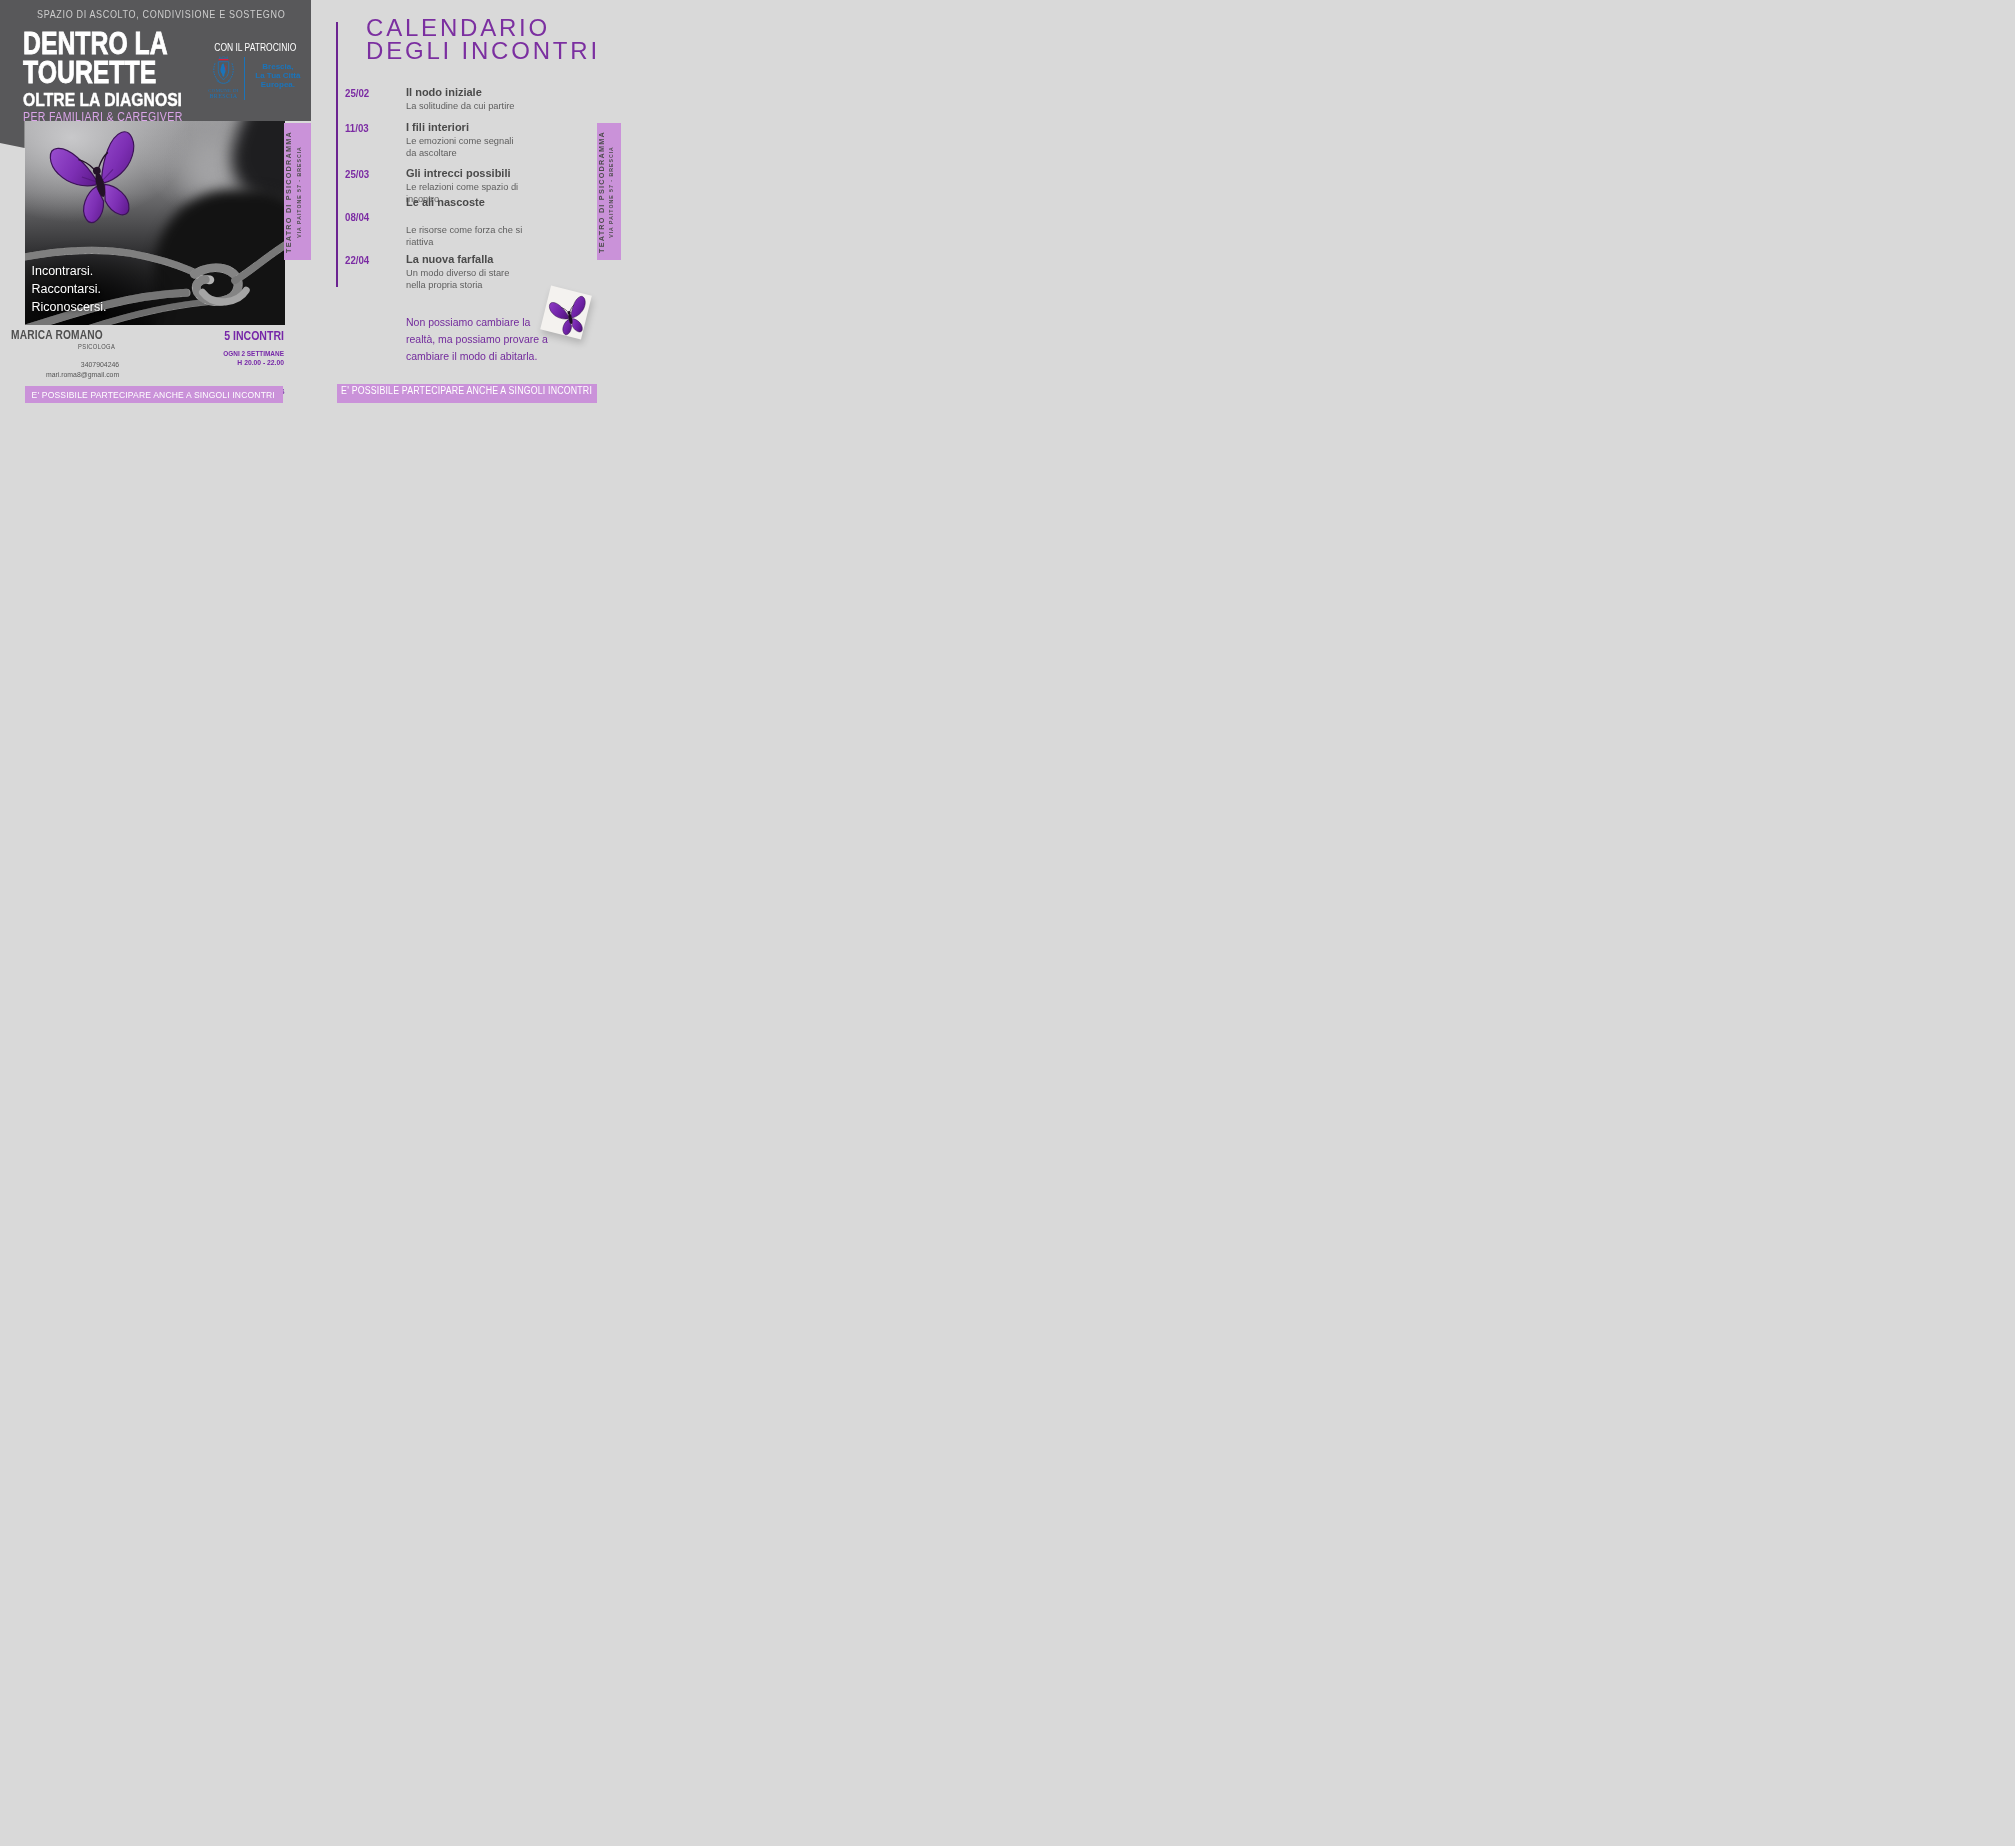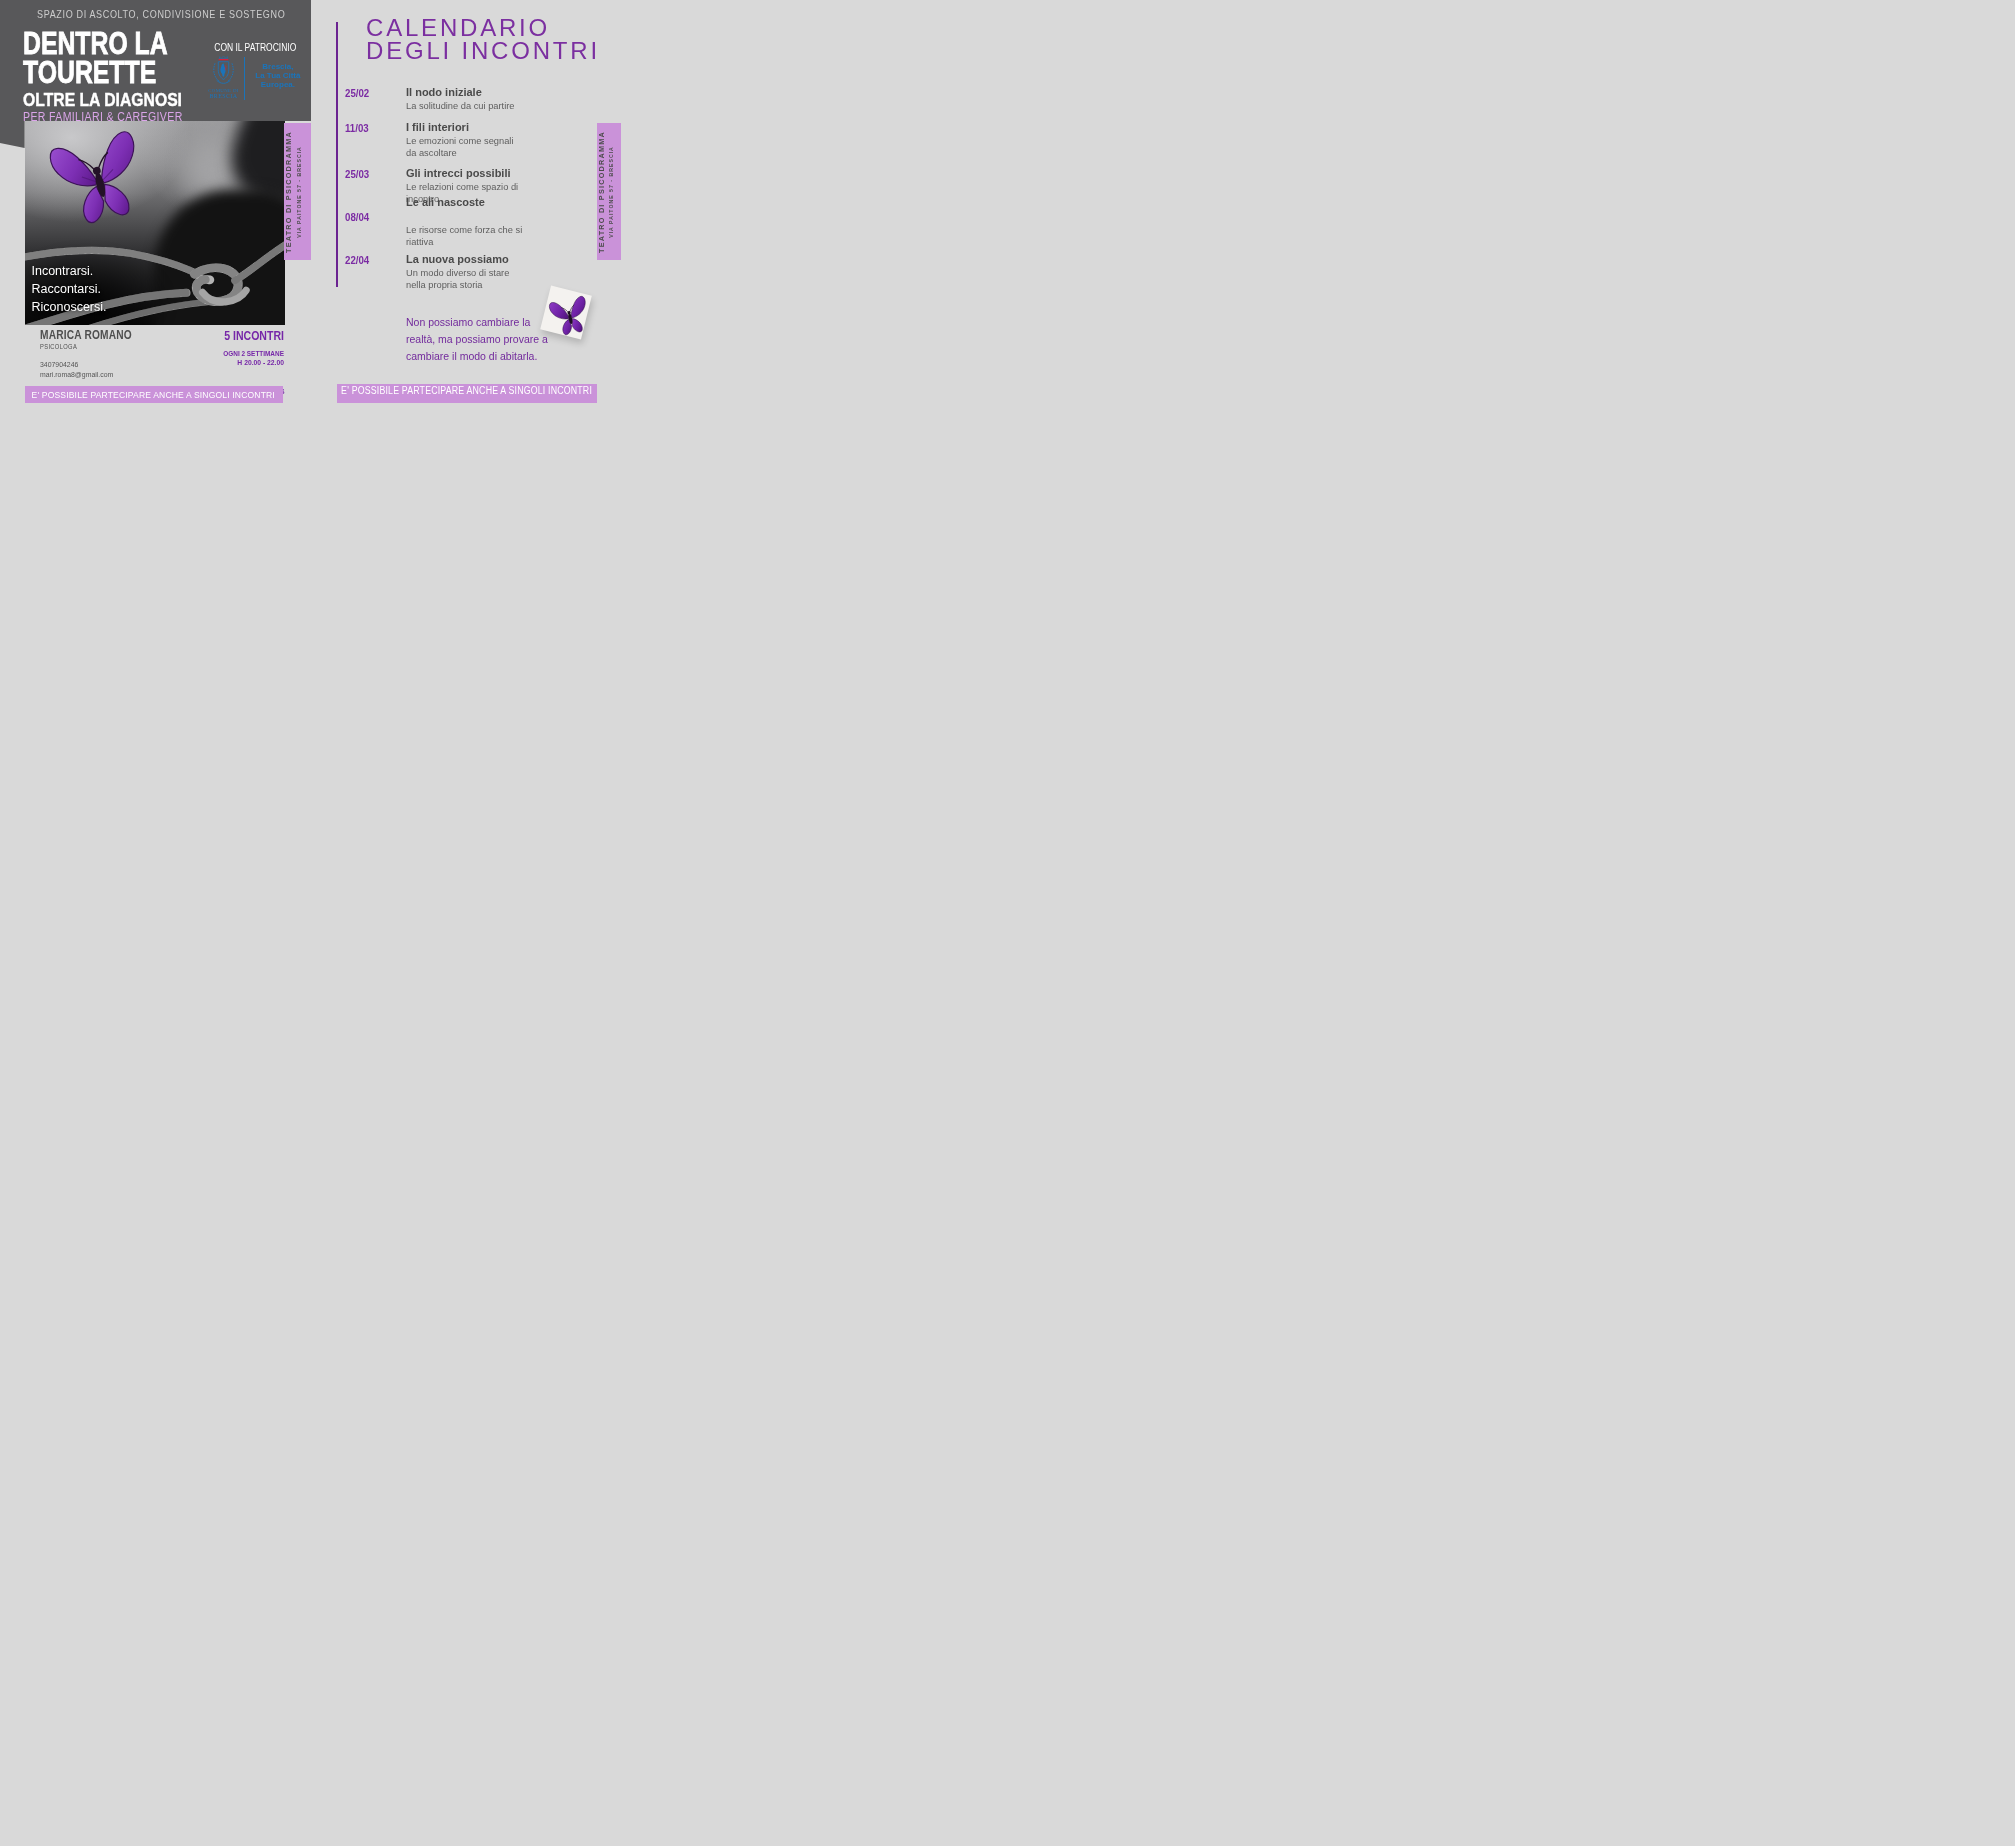--- a/index.html
+++ b/index.html
@@ -49,21 +49,21 @@
   .vbanner{width:26.6px;height:137px;background:#ca92d9;overflow:hidden;}
   .vbanner-left{left:284px;top:123px;}
   .vbanner-right{left:597px;top:123px;width:24px;}
   .vtext{position:absolute;top:50%;left:50%;white-space:nowrap;color:#4c4c4c;font-weight:bold;}
   .vmain{font-size:7.3px;letter-spacing:1.2px;transform:translate(calc(-50% - 8.5px),-50%) rotate(-90deg);}
   .vaddr{font-size:5.2px;letter-spacing:1px;transform:translate(calc(-50% + 1.6px),-50%) rotate(-90deg);}
   .vbanner-right .vmain{transform:translate(calc(-50% - 7.3px),-50%) rotate(-90deg);}
   .vbanner-right .vaddr{transform:translate(calc(-50% + 1.6px),-50%) rotate(-90deg);}
 
   
-  .contact{left:40px;top:328px;color:#4f4f4f;}
+  .contact{left:11px;top:328px;color:#4f4f4f;text-align:right;}
   .c-name{font-size:12px;font-weight:bold;letter-spacing:0.2px;}
   .c-role{font-size:6.4px;letter-spacing:0.4px;margin-top:1.2px;}
   .c-phone{margin-top:10.5px;font-size:6.9px;color:#555;}
   .c-email{margin-top:3.6px;font-size:6.9px;color:#555;}
   .schedule{left:153px;top:330px;width:131px;text-align:right;color:#7627a8;}
   .s1{font-size:12px;font-weight:bold;line-height:13px;}
   .s2{font-size:7.3px;font-weight:bold;line-height:8px;margin-top:7px;}
   .s3{font-size:7.7px;font-weight:bold;line-height:8.9px;margin-top:0.8px;}
   .s4{font-size:7.7px;font-weight:bold;margin-top:19px;}
   .schedule .cx{transform:scaleX(.88);transform-origin:right center;}
@@ -231,21 +231,21 @@
   <div class="item-title" style="top:167px">Gli intrecci possibili</div>
   <div class="item-sub" style="top:182px">Le relazioni come spazio di
 incontro</div>
 
   <div class="item-date" style="top:211px"><span class="cx">08/04</span></div>
   <div class="item-title" style="top:196px">Le ali nascoste</div>
   <div class="item-sub" style="top:225px">Le risorse come forza che si
 riattiva</div>
 
   <div class="item-date" style="top:254px"><span class="cx">22/04</span></div>
-  <div class="item-title" style="top:253px">La nuova possiamo</div>
+  <div class="item-title" style="top:253px">La nuova farfalla</div>
   <div class="item-sub" style="top:268px">Un modo diverso di stare
 nella propria storia</div>
 
   <div class="abs quote">Non possiamo cambiare la
 realtà, ma possiamo provare a
 cambiare il modo di abitarla.</div>
 
   <div class="abs deco-diamond"></div>
   <svg class="abs deco-butterfly" viewBox="0 0 108 110">
     <defs>

